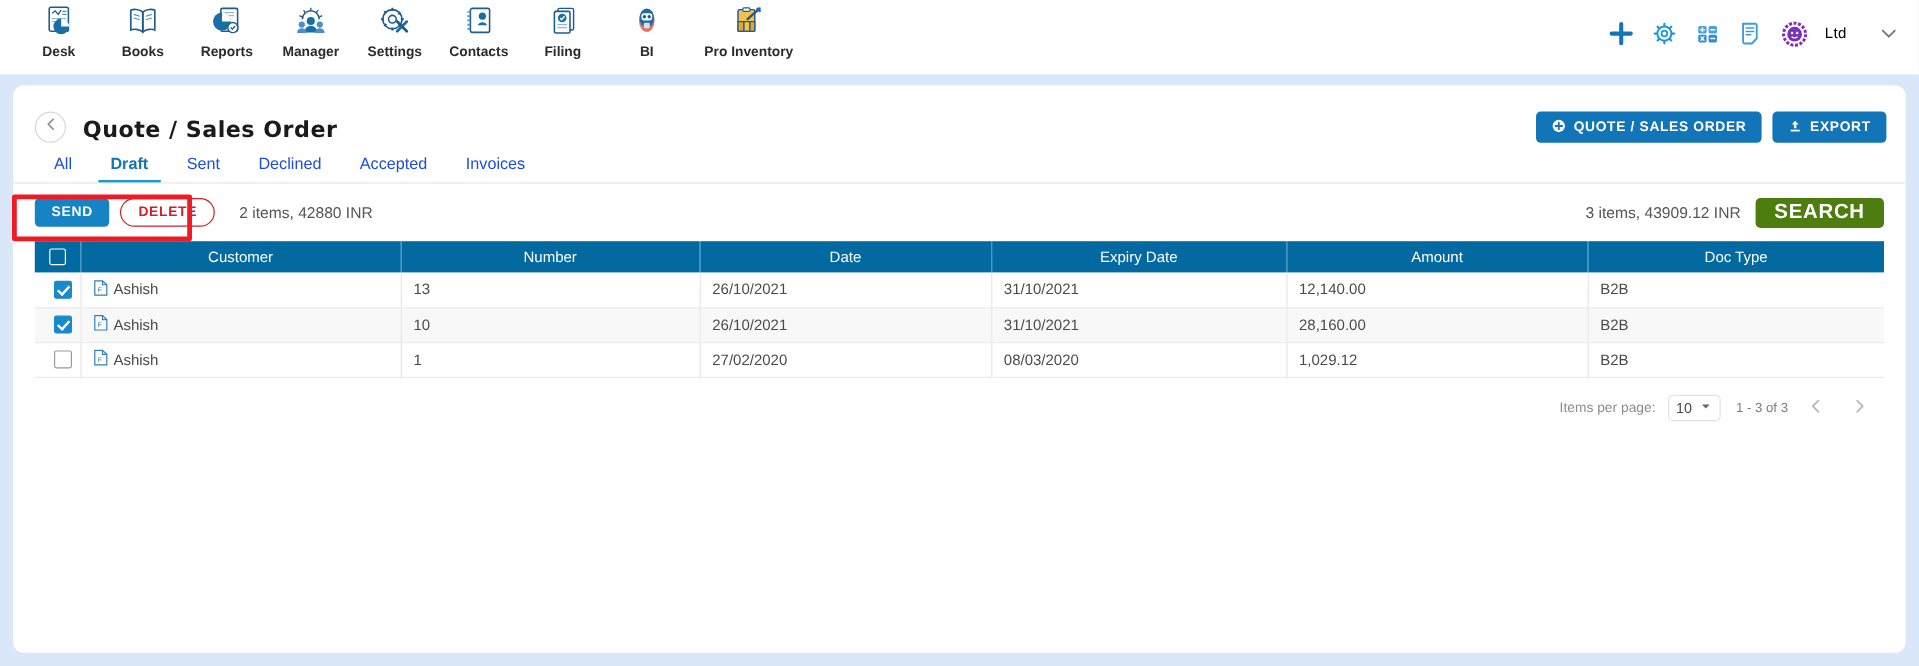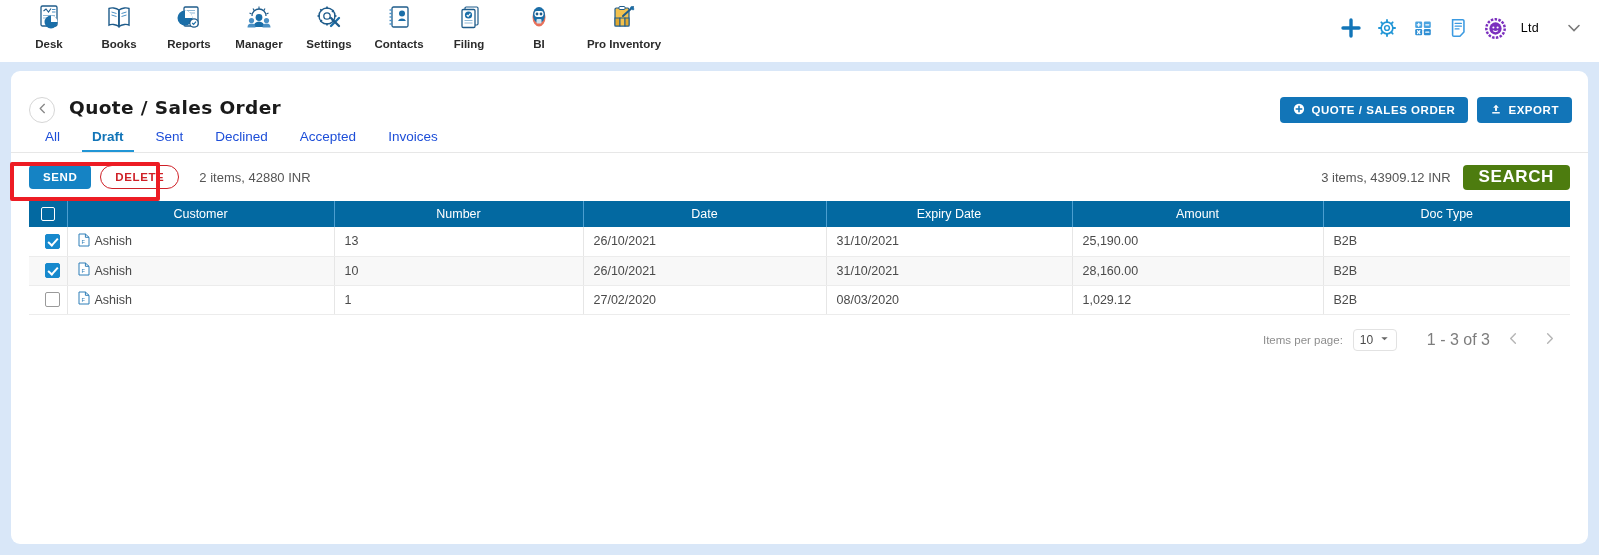--- a/index.html
+++ b/index.html
@@ -52,22 +52,22 @@
     left: 11px; top: 71px;
     width: 1577px; height: 473px;
     background: #ffffff;
     border-radius: 9px;
     overflow: hidden;
   }
 
   .card-head {
     position: relative;
     height: 48px;
-    padding: 26px 16px 0 18px;
-    display: flex; align-items: flex-start;
+    padding: 12px 16px 0 18px;
+    display: flex; align-items: flex-end;
   }
   .back-btn {
     width: 26px; height: 26px; border-radius: 50%;
     border: 1px solid #d6d6d6; background: #fff;
     display: flex; align-items: center; justify-content: center;
     cursor: pointer; flex: none;
   }
   .page-title {
     margin-left: 14px;
     font-family: "DejaVu Sans", sans-serif;
@@ -199,21 +199,21 @@
     gap: 10px; padding: 12px 26px 0 0;
     font-size: 11px; color: #8d8d8d;
   }
   .ipp-label { font-size: 11.5px; color: #8d8d8d; }
   .ipp-select {
     border: 1px solid #e2e2e2; border-radius: 4px; background: #fff;
     height: 22px; min-width: 44px; padding: 0 6px;
     display: flex; align-items: center; justify-content: space-between; gap: 5px;
     font-size: 12px; color: #4a4a4a; cursor: pointer;
   }
-  .range-label { font-size: 16px; color: #7d7d7d; margin-left: 20px; }
+  .range-label { font-size: 11px; color: #7d7d7d; margin-left: 3px; }
   .pg-btn {
     width: 26px; height: 26px; display: flex; align-items: center; justify-content: center;
     cursor: pointer; color: #b5b5b5;
   }
 </style>
 </head>
 <body>
 
 <div class="topbar">
   <div class="nav-apps">
@@ -519,21 +519,21 @@
                   <path d="M7.4 1 V4.3 H11" fill="none" stroke="#2f7fb8" stroke-width="1"></path>
                   <text x="3.4" y="10.6" font-family="Liberation Sans, sans-serif" font-size="5.6" fill="#2f7fb8">F</text>
                 </svg>
               </span>
               <span class="cust-name">Ashish</span>
             </span>
           </td>
           <td>13</td>
           <td>26/10/2021</td>
           <td>31/10/2021</td>
-          <td>25,190.00</td>
+          <td>12,140.00</td>
           <td>B2B</td>
         </tr>
         <tr>
           <td class="cell-chk">
             <span class="chk checked"></span>
           </td>
           <td>
             <span class="cust-cell">
               <span class="doc-ic">
                 <svg width="12" height="14" viewBox="0 0 12 14">

